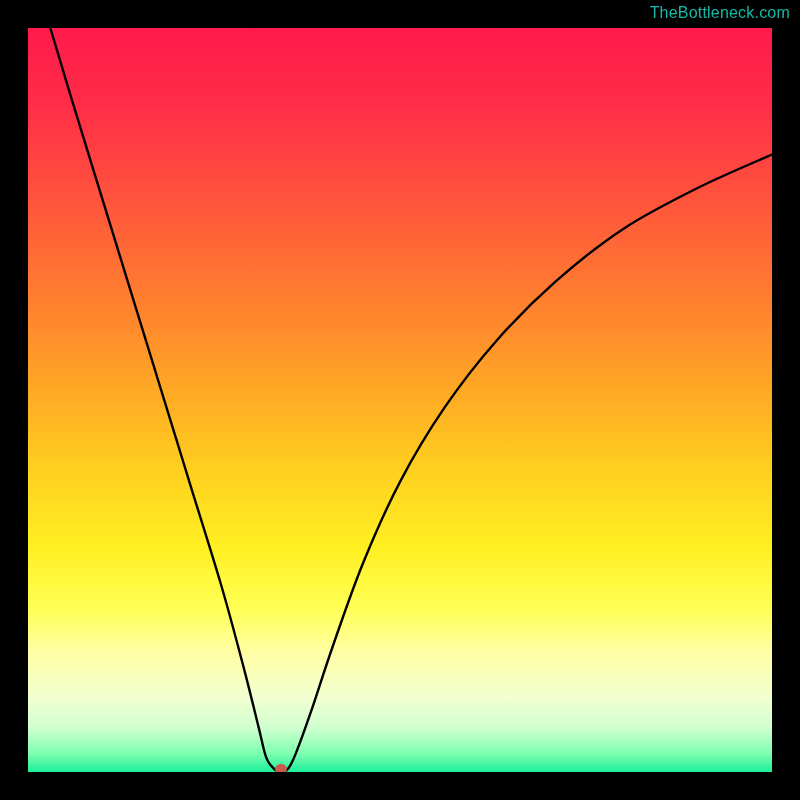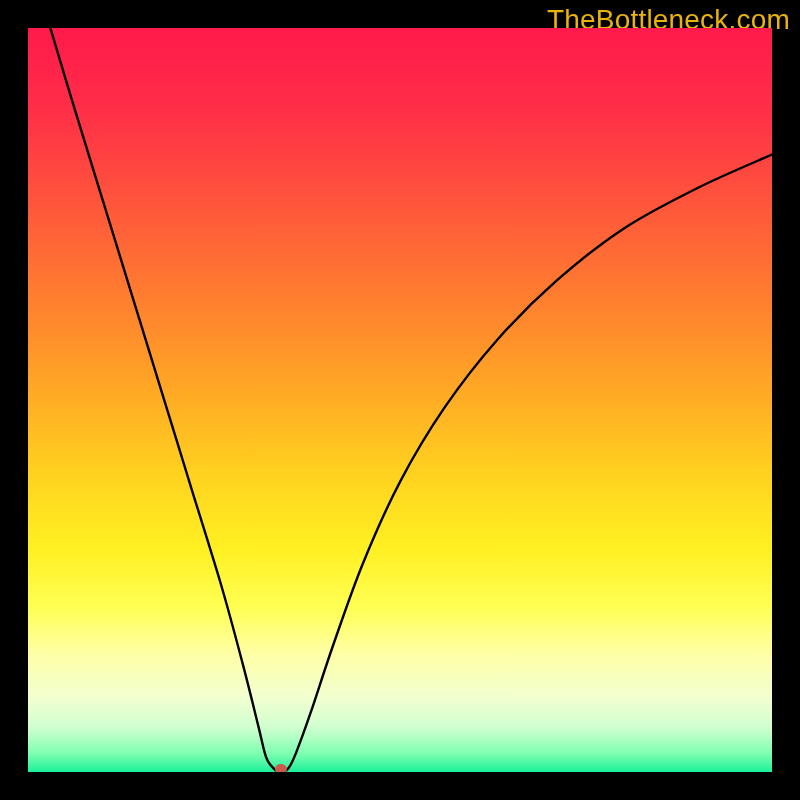--- a/index.html
+++ b/index.html
@@ -22,22 +22,22 @@
     left: 28px;
     top: 28px;
     width: 744px;
     height: 744px;
     overflow: hidden;
   }
   .watermark {
     position: absolute;
     top: 4px;
     right: 10px;
-    color: #eab308;
-    font-size: 28px;
+    color: #14b8a6;
+    font-size: 16px;
     font-weight: 400;
     letter-spacing: 0.2px;
     user-select: none;
   }
 </style>
 </head>
 <body>
 
 <div class="frame">
   <div class="watermark">TheBottleneck.com</div>

